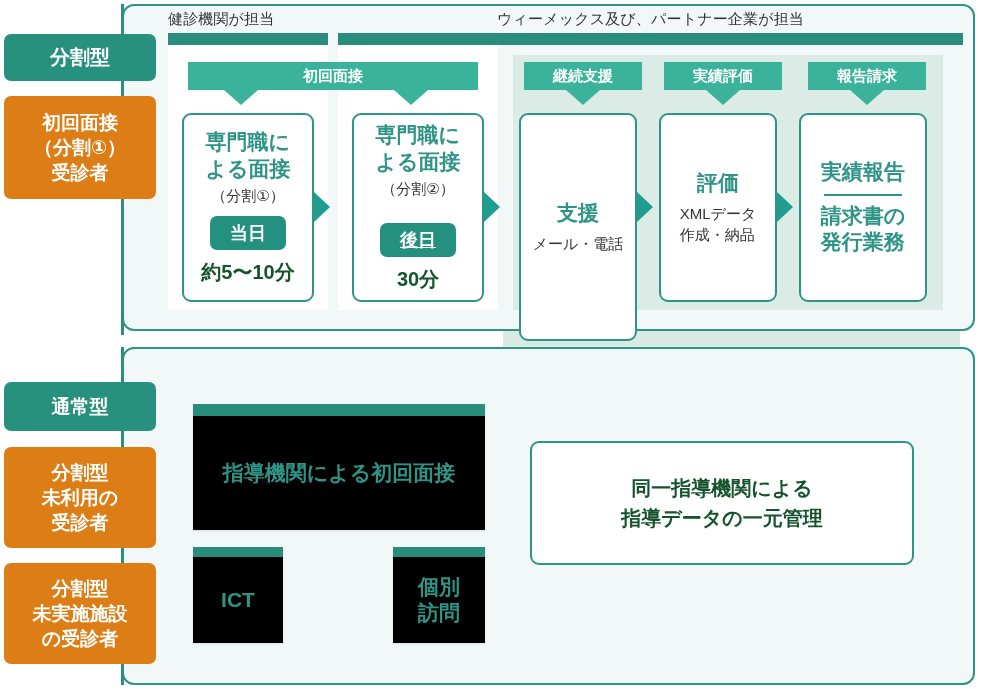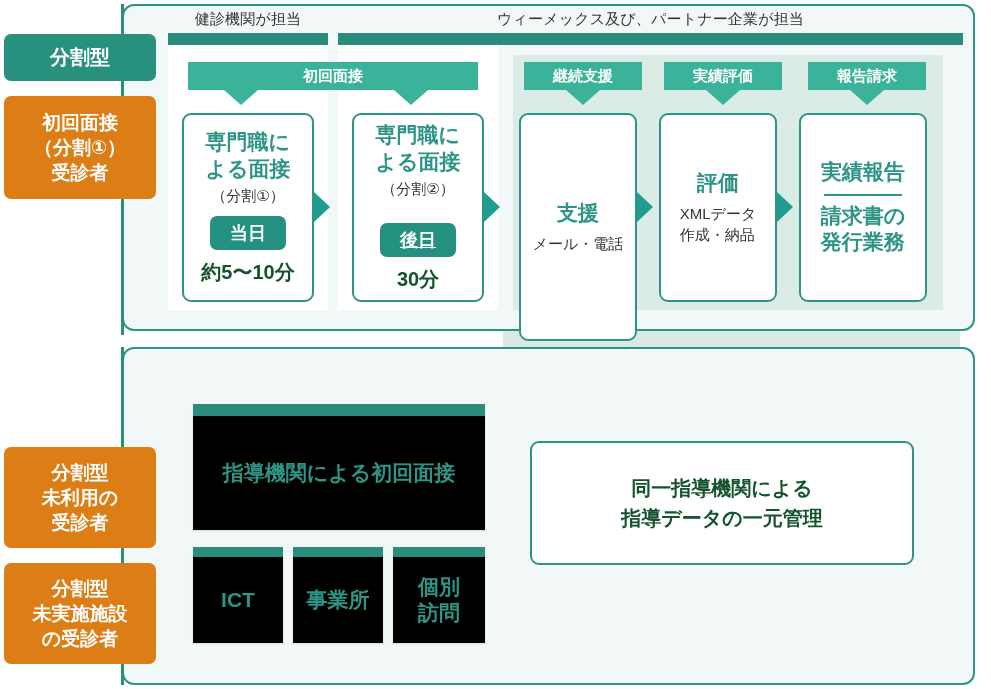--- a/index.html
+++ b/index.html
@@ -84,21 +84,21 @@
 </style>
 </head>
 <body>
 
 <div id="stage">
 
   <div class="abs band" style="left:503px;top:38px;width:457px;height:617px;"></div>
 
   <div class="abs panel" style="left:122px;top:4px;width:853px;height:327px;"></div>
 
-  <div class="abs cap" style="left:168px;top:10px;width:160px;text-align:center;">健診機関が担当</div>
+  <div class="abs cap" style="left:168px;top:10px;width:160px;text-align:left;">健診機関が担当</div>
   <div class="abs cap" style="left:338px;top:10px;width:625px;text-align:center;">ウィーメックス及び、パートナー企業が担当</div>
 
   <div class="abs topbar" style="left:168px;top:33px;width:160px;height:12px;"></div>
   <div class="abs topbar" style="left:338px;top:33px;width:625px;height:12px;"></div>
 
   <div class="abs col-white" style="left:168px;top:45px;width:160px;height:265px;"></div>
   <div class="abs col-white" style="left:338px;top:45px;width:160px;height:265px;"></div>
 
   <div class="abs col-tint" style="left:513px;top:55px;width:140px;height:255px;"></div>
   <div class="abs col-tint" style="left:653px;top:55px;width:140px;height:255px;"></div>
@@ -182,26 +182,20 @@
     <div class="ctr bcard-txt" style="height:114px;font-size:21px;">指導機関による初回面接</div>
   </div>
 
   <div class="abs bcard" style="left:193px;top:547px;width:90px;height:96px;">
     <div class="bcard-bar" style="height:10px;"></div>
     <div class="ctr bcard-txt" style="height:86px;font-size:21px;line-height:1.25;flex-direction:column;">
       <span>ICT</span>
     </div>
   </div>
 
-  <div class="abs bcard" style="left:293px;top:547px;width:90px;height:96px;">
-    <div class="bcard-bar" style="height:10px;"></div>
-    <div class="ctr bcard-txt" style="height:86px;font-size:21px;line-height:1.25;flex-direction:column;">
-      <span>事業所</span>
-    </div>
-  </div>
 
   <div class="abs bcard" style="left:393px;top:547px;width:92px;height:96px;">
     <div class="bcard-bar" style="height:10px;"></div>
     <div class="ctr bcard-txt" style="height:86px;font-size:21px;line-height:1.22;flex-direction:column;">
       <span>個別</span>
       <span>訪問</span>
     </div>
   </div>
 
   <div class="abs bigcard ctr" style="left:530px;top:441px;width:384px;height:124px;flex-direction:column;">
@@ -215,20 +209,23 @@
   <div class="abs rail-chip rail-green" style="left:4px;top:34px;width:152px;height:47px;font-size:20px;">
     <span>分割型</span>
   </div>
 
   <div class="abs rail-chip rail-orange" style="left:4px;top:96px;width:152px;height:103px;font-size:19px;flex-direction:column;">
     <span>初回面接</span>
     <span>（分割①）</span>
     <span>受診者</span>
   </div>
 
+  <div class="abs rail-chip rail-green" style="left:4px;top:382px;width:152px;height:49px;font-size:19px;">
+    <span>通常型</span>
+  </div>
 
   <div class="abs rail-chip rail-orange" style="left:4px;top:447px;width:152px;height:101px;font-size:19px;flex-direction:column;">
     <span>分割型</span>
     <span>未利用の</span>
     <span>受診者</span>
   </div>
 
   <div class="abs rail-chip rail-orange" style="left:4px;top:563px;width:152px;height:101px;font-size:19px;flex-direction:column;">
     <span>分割型</span>
     <span>未実施施設</span>

